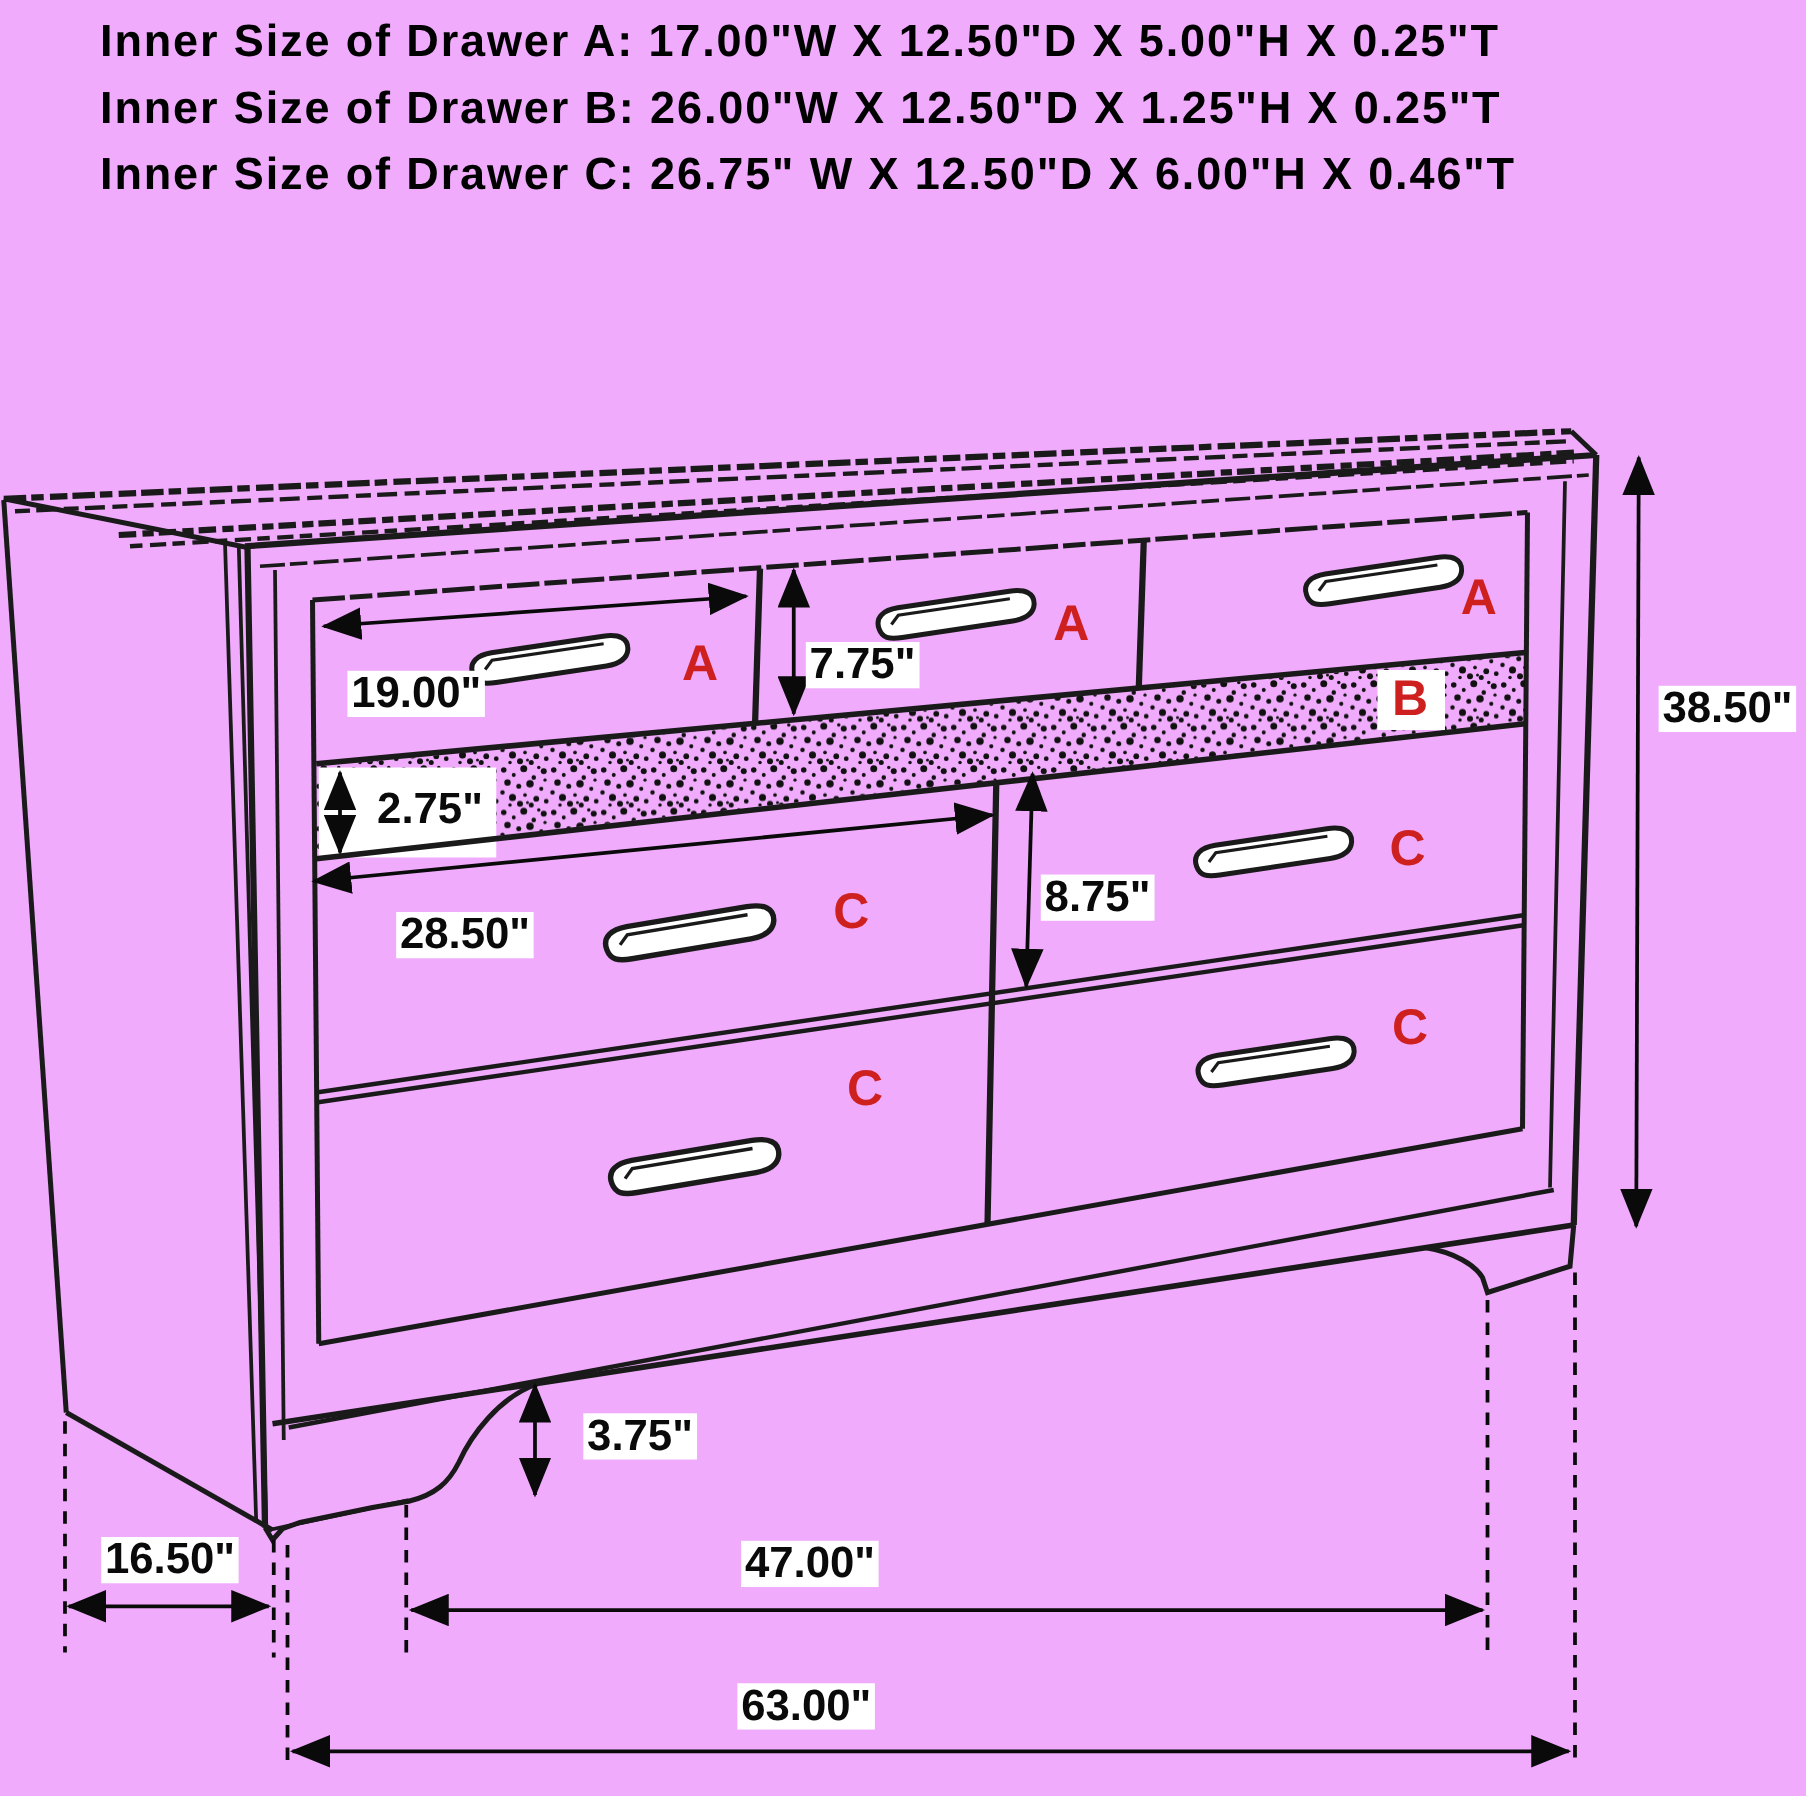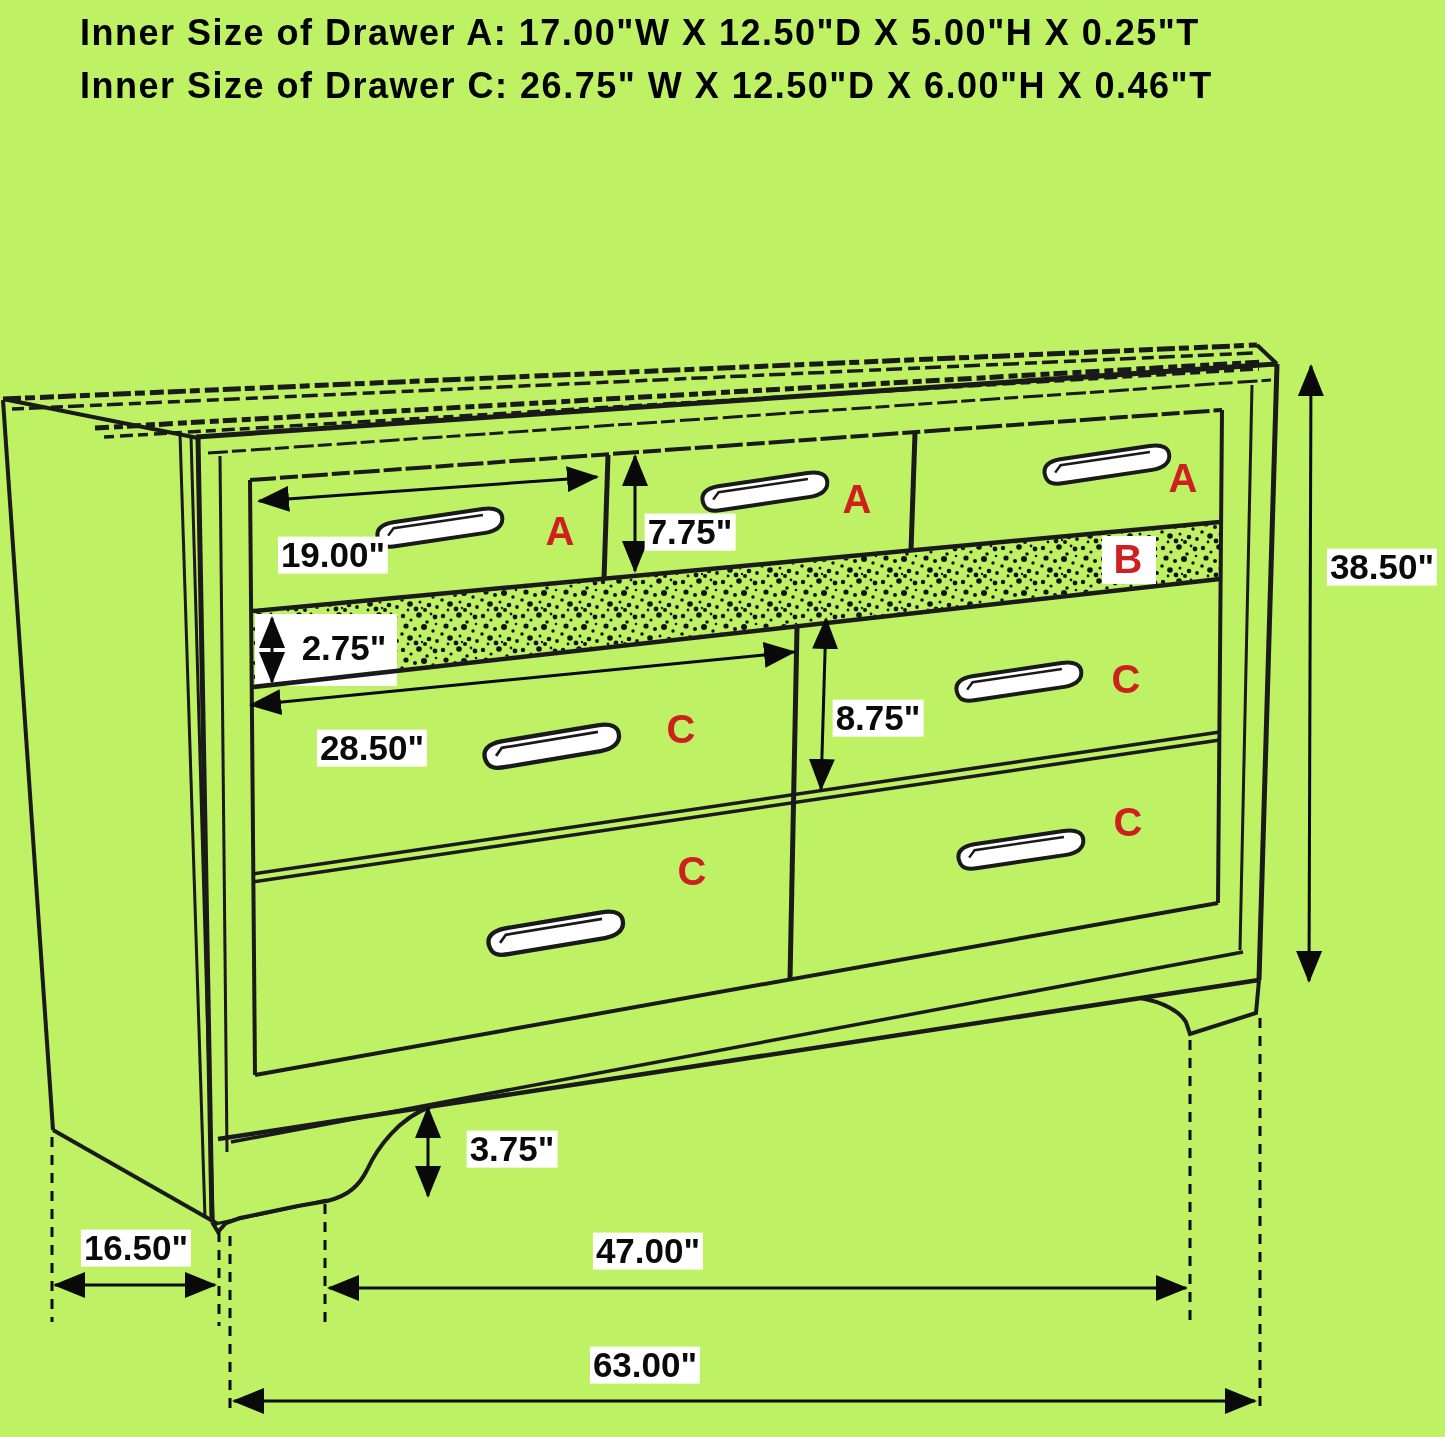--- a/index.html
+++ b/index.html
@@ -1,17 +1,17 @@
 <!DOCTYPE html>
 <html><head>
 <meta charset="utf-8">
 <style>
   html,body{margin:0;padding:0;background:#fff;}
   #stage{
-    position:relative;width:1445px;height:1437px;background:#bef264;
+    position:relative;width:1445px;height:1437px;background:#f0abfc;
     font-family:"Liberation Sans", sans-serif;overflow:hidden;
   }
   #header{
     position:absolute;left:80px;top:6px;
     font-weight:bold;font-size:36px;line-height:53px;letter-spacing:1.5px;
     color:#000;white-space:nowrap;
   }
   #diagram-svg{position:absolute;left:0;top:0;}
   .dim{
     position:absolute;transform:translate(-50%,-50%);
@@ -25,20 +25,21 @@
   }
   .onband{background:#fff;padding:0 6px;}
 </style>
 </head>
 <body>
 
 <div id="stage">
 
   <div id="header">
     <div>Inner Size of Drawer A: 17.00"W X 12.50"D X 5.00"H X 0.25"T</div>
+    <div>Inner Size of Drawer B: 26.00"W X 12.50"D X 1.25"H X 0.25"T</div>
     <div>Inner Size of Drawer C: 26.75" W X 12.50"D X 6.00"H X 0.46"T</div>
   </div>
 
   <svg id="diagram-svg" width="1445" height="1437" viewBox="0 0 1445 1437">
     <defs>
       <marker id="ah-end" markerUnits="userSpaceOnUse" markerWidth="34" markerHeight="26" refX="30" refY="13" orient="auto">
         <path d="M0,0 L32,13 L0,26 Z" fill="#0a0a0a"></path>
       </marker>
       <marker id="ah-start" markerUnits="userSpaceOnUse" markerWidth="34" markerHeight="26" refX="30" refY="13" orient="auto-start-reverse">
         <path d="M0,0 L32,13 L0,26 Z" fill="#0a0a0a"></path>

